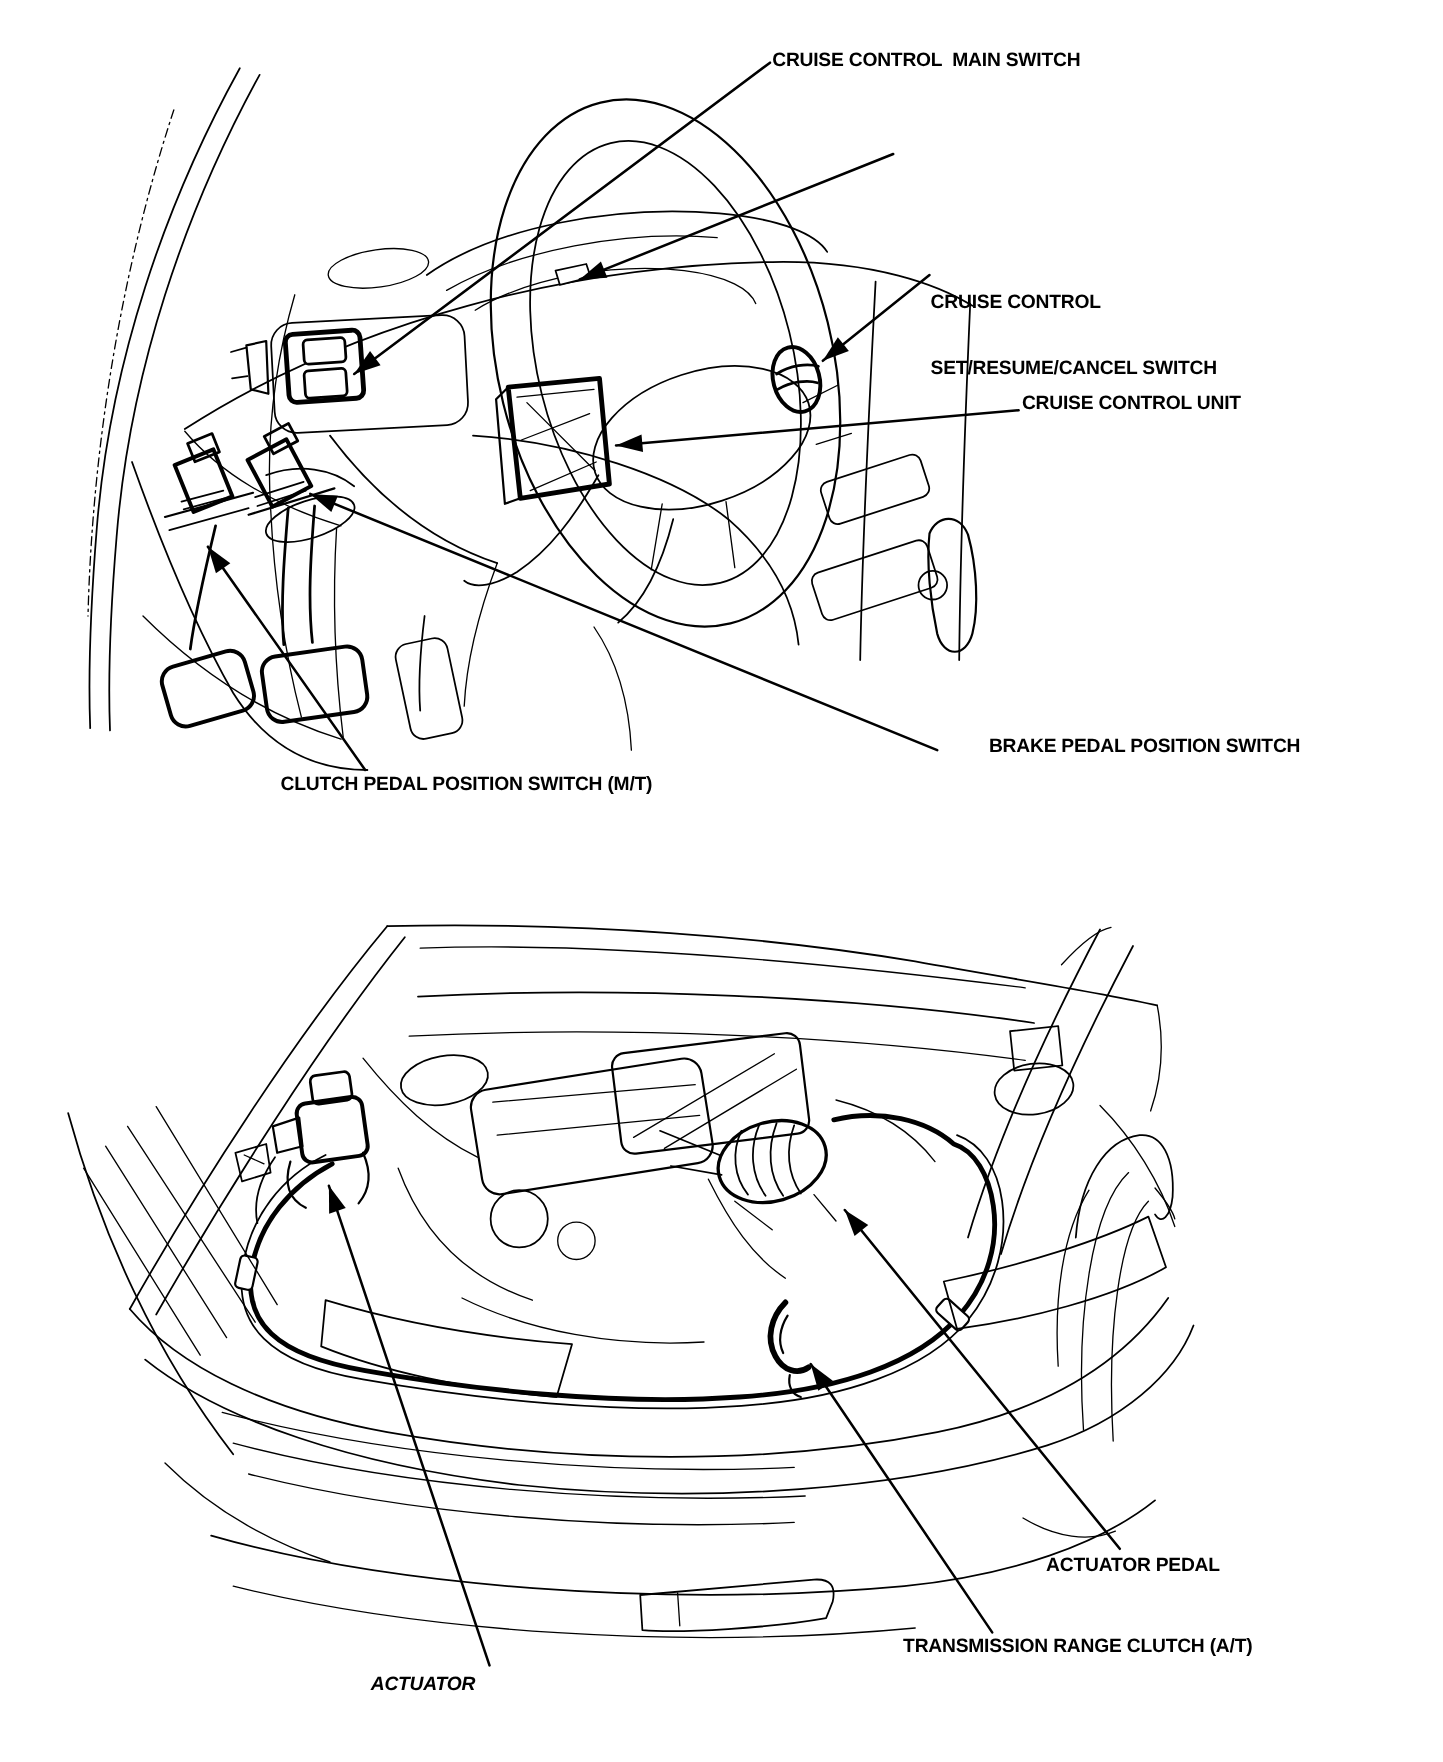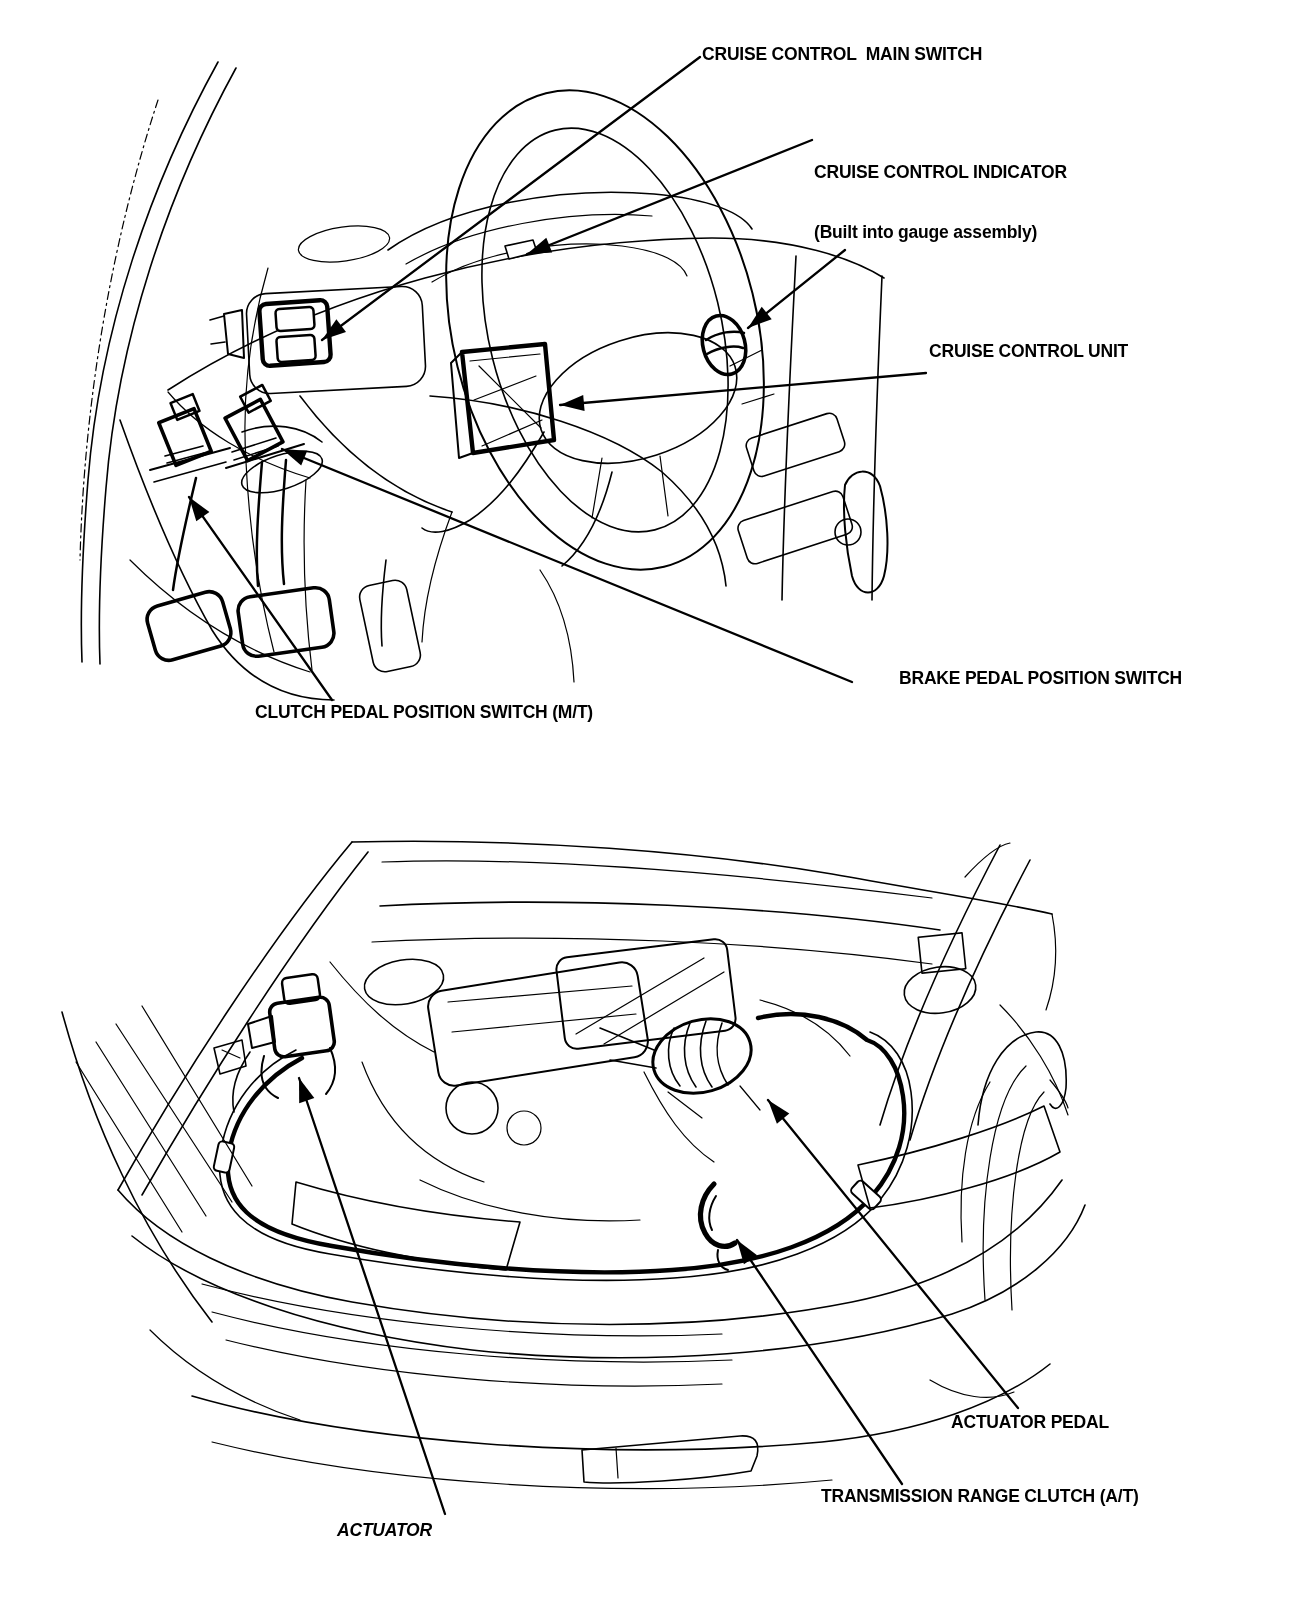--- a/index.html
+++ b/index.html
@@ -260,27 +260,27 @@
         </g>
     <g>
           <path class="lead" d="M902,1484 L737,1240"></path>
           <polygon class="arrow" points="737,1240 757.1,1255.3 743.9,1264.3"></polygon>
         </g>
   </g>
 </svg>
 
   <div class="lbl" style="left:702px;top:44px;">CRUISE CONTROL  MAIN SWITCH</div>
 
-  <div class="lbl" style="left:814px;top:122px;">
-    <div>CRUISE CONTROL INDICATOR</div>
-    <div>(Built into gauge assembly)</div>
+
+  <div class="lbl" style="left:846px;top:224px;">
+    <div>CRUISE CONTROL</div>
+    <div>SET/RESUME/CANCEL SWITCH</div>
   </div>
 
-
-  <div class="lbl" style="left:929px;top:341px;">CRUISE CONTROL UNIT</div>
+  <div class="lbl" style="left:929px;top:356px;">CRUISE CONTROL UNIT</div>
 
   <div class="lbl" style="left:899px;top:668px;">BRAKE PEDAL POSITION SWITCH</div>
 
   <div class="lbl" style="left:231px;top:702px;margin-left:24px;">CLUTCH PEDAL POSITION SWITCH (M/T)</div>
 
   <div class="lbl" style="left:337px;top:1520px;font-style:italic;">ACTUATOR</div>
 
   <div class="lbl" style="left:951px;top:1412px;">ACTUATOR PEDAL</div>
 
   <div class="lbl" style="left:821px;top:1486px;">TRANSMISSION RANGE CLUTCH (A/T)</div>

